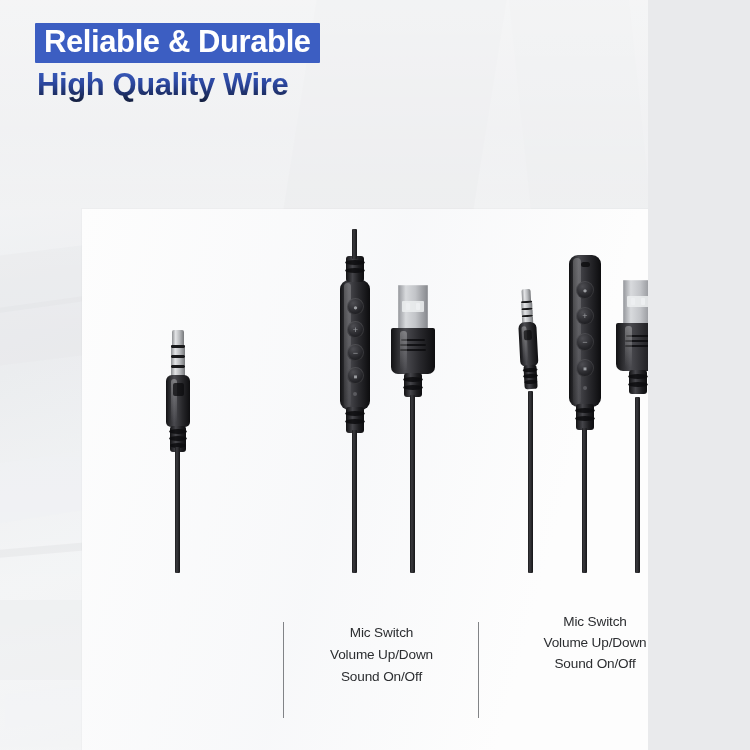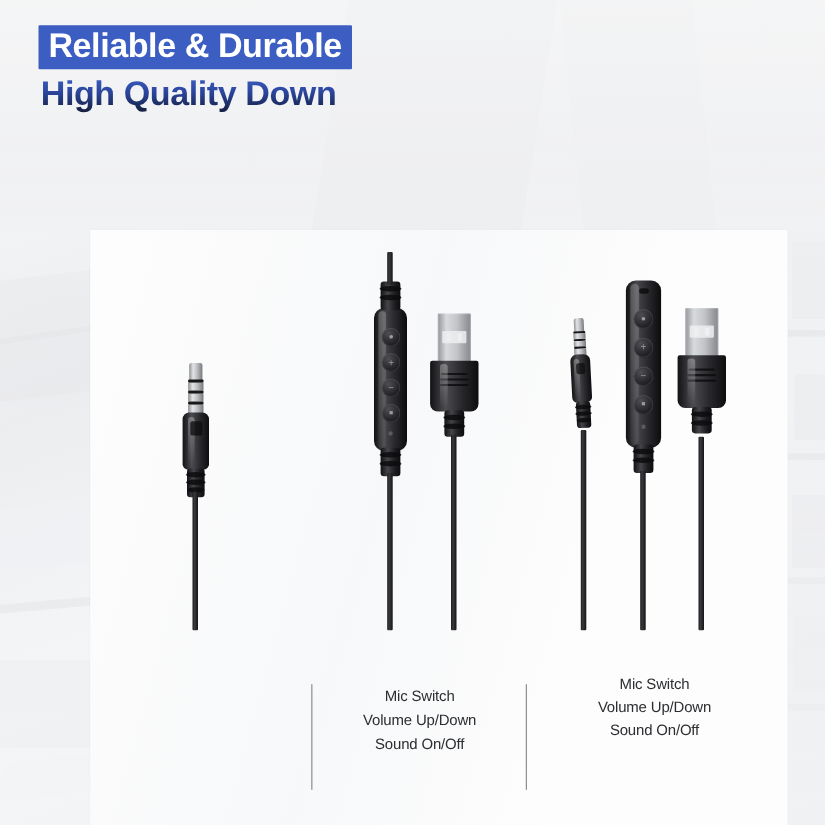--- a/index.html
+++ b/index.html
@@ -1,21 +1,21 @@
 <!DOCTYPE html>
 <html><head>
 <meta charset="utf-8">
 <style>
   html,body{margin:0;padding:0;}
   body{
     width:750px;height:750px;overflow:hidden;
     font-family:"Liberation Sans","DejaVu Sans",sans-serif;
     background:#e9eaec;
   }
-  .stage{position:relative;width:750px;height:750px;overflow:hidden;background:#eceef0;}
+  .stage{position:relative;width:648px;height:750px;overflow:hidden;background:#eceef0;}
 
   
   .bg{position:absolute;inset:0;background:
       linear-gradient(160deg,#f2f3f5 0%,#e4e6e9 38%,#eceef0 60%,#e2e4e7 100%);}
   .bg-shape{position:absolute;background:#dfe1e4;opacity:.85;}
   .bg-soft{position:absolute;background:#e8eaed;opacity:.9;}
   .bg-line{position:absolute;background:#d8dadd;opacity:.7;}
   .bg-wash{position:absolute;inset:0;background:
       linear-gradient(to bottom,rgba(255,255,255,.55),rgba(255,255,255,.25) 45%,rgba(255,255,255,.5));}
   .bg-top{position:absolute;left:0;top:0;width:750px;height:210px;
@@ -115,21 +115,21 @@
     <div class="bg-shape" style="left:721px;top:560px;width:35px;height:70px;opacity:.4;"></div>
     <div class="bg-line" style="left:716px;top:640px;width:44px;height:6px;opacity:.45;"></div>
 
     <div class="bg-wash"></div>
   </div>
 
   <div class="hdr">
     <div class="badge">
       <span>Reliable &amp; Durable</span>
     </div>
-    <div class="h2">High Quality Down</div>
+    <div class="h2">High Quality Wire</div>
   </div>
 
   <div class="panel">
     <div class="panel-sheen"></div>
 
     <div>
       <div class="jack" style="left:84px;top:121px;width:24px;height:120px;">
         <div class="jack-tip" style="left:6px;top:0;width:12px;height:16px;"></div>
         <div class="jack-band" style="left:5px;top:15px;width:14px;height:3px;"></div>
         <div class="jack-tip" style="left:5px;top:18px;width:14px;height:7px;border-radius:0;"></div>

